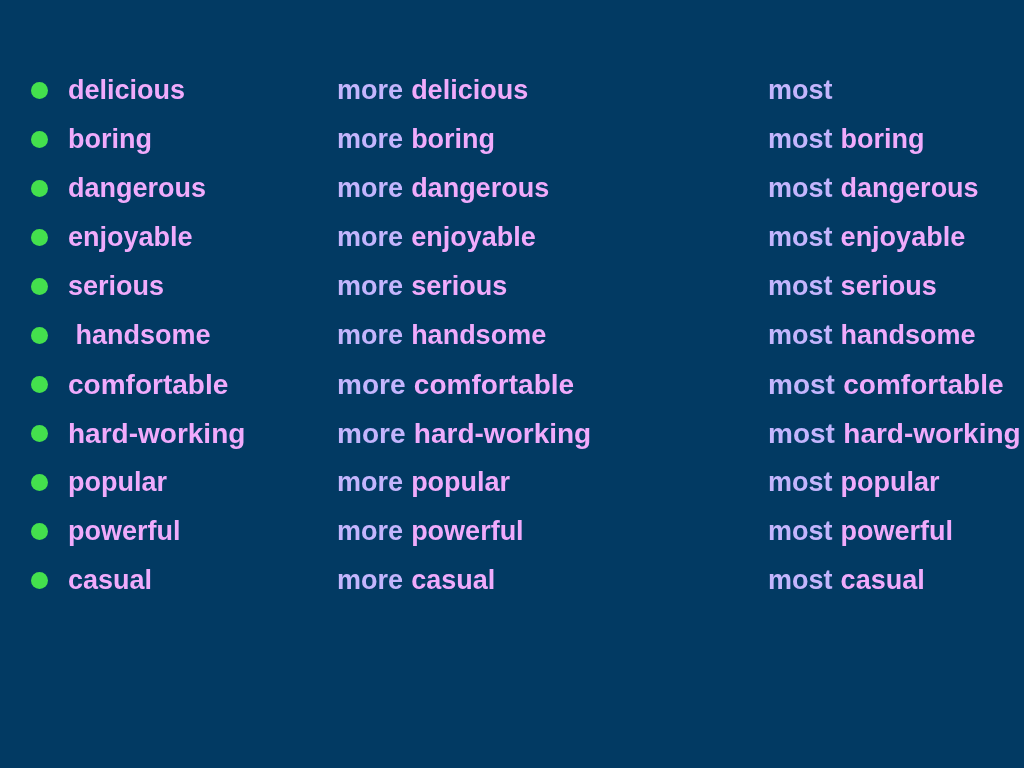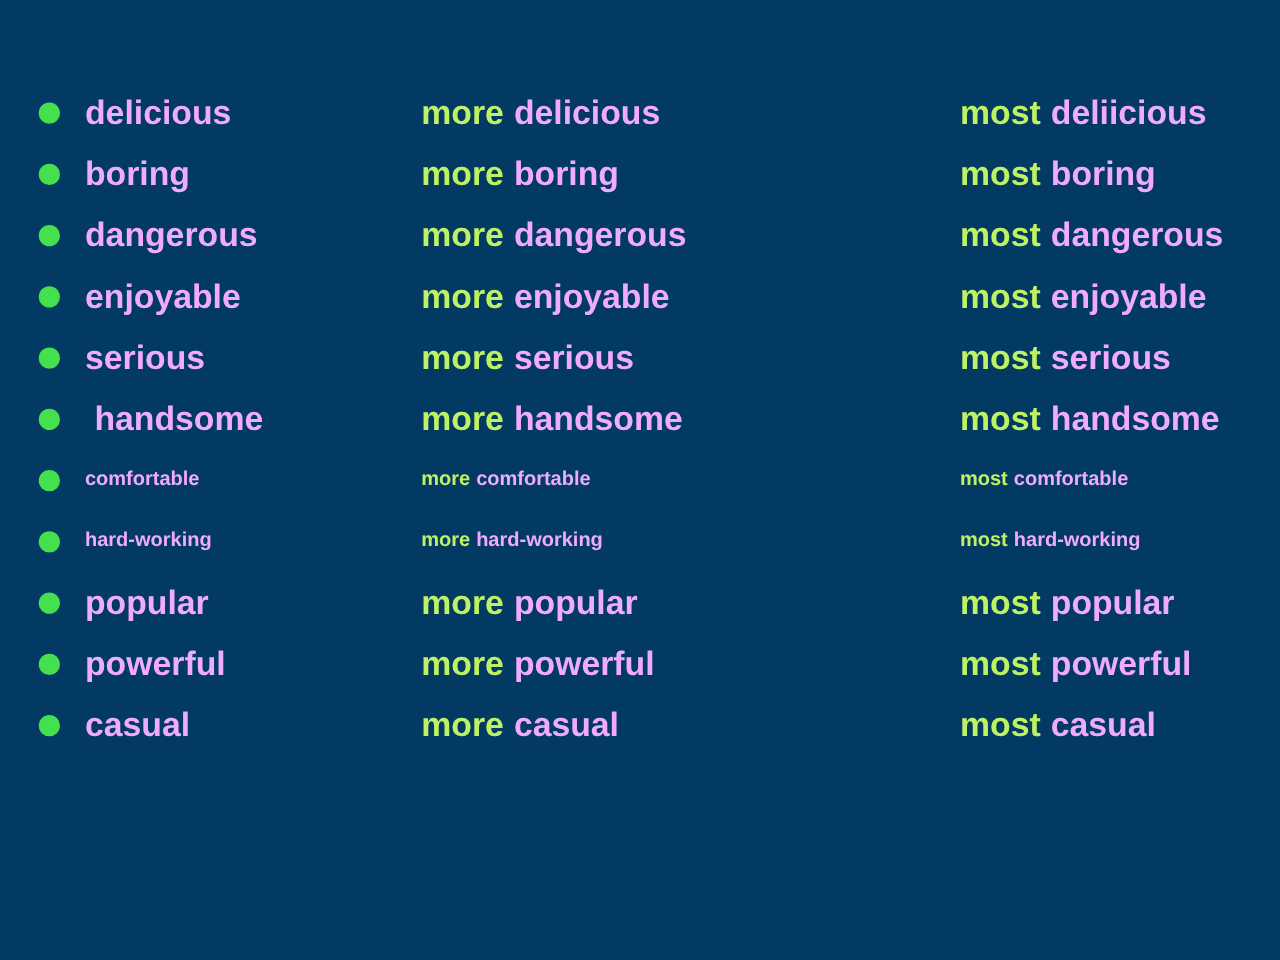--- a/index.html
+++ b/index.html
@@ -54,47 +54,47 @@
     display: flex;
     align-items: center;
     white-space: pre;
     line-height: 1.05;
   }
   .col-base  { left: 68px;  }
   .col-more  { left: 337px; }
   .col-most  { left: 768px; }
 
   .row.big .col   { font-size: 27px; }
-  .row.small .col { font-size: 16px; align-items: center; }
+  .row.small .col { font-size: 28px; align-items: center; }
 
   .word {
     color: #f0abfc;
     font-weight: bold;
   }
   .deg {
-    color: #bef264;
+    color: #c4b5fd;
     font-weight: bold;
   }
   .sp {
     display: inline-block;
     width: 0.30em;
   }
 </style>
 </head>
 <body>
 
 <div class="slide">
   <div class="rows">
       <div class="row big">
         <div class="bullet-cell">
           <span class="bullet"></span>
         </div>
         <div class="col col-base"><span class="word">delicious</span></div>
         <div class="col col-more"><span class="deg">more</span><span class="sp"></span><span class="word">delicious</span></div>
-        <div class="col col-most"><span class="deg">most</span><span class="sp"></span><span class="word">deliicious</span></div>
+        <div class="col col-most"><span class="deg">most</span><span class="sp"></span></div>
       </div>
       <div class="row big">
         <div class="bullet-cell">
           <span class="bullet"></span>
         </div>
         <div class="col col-base"><span class="word">boring</span></div>
         <div class="col col-more"><span class="deg">more</span><span class="sp"></span><span class="word">boring</span></div>
         <div class="col col-most"><span class="deg">most</span><span class="sp"></span><span class="word">boring</span></div>
       </div>
       <div class="row big">

